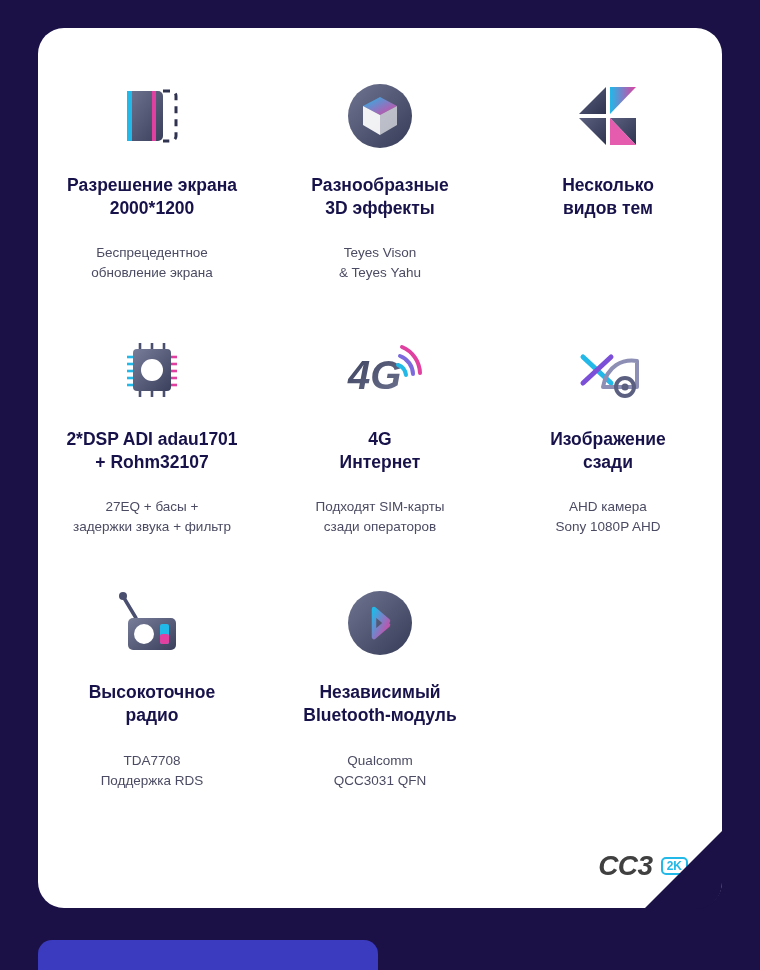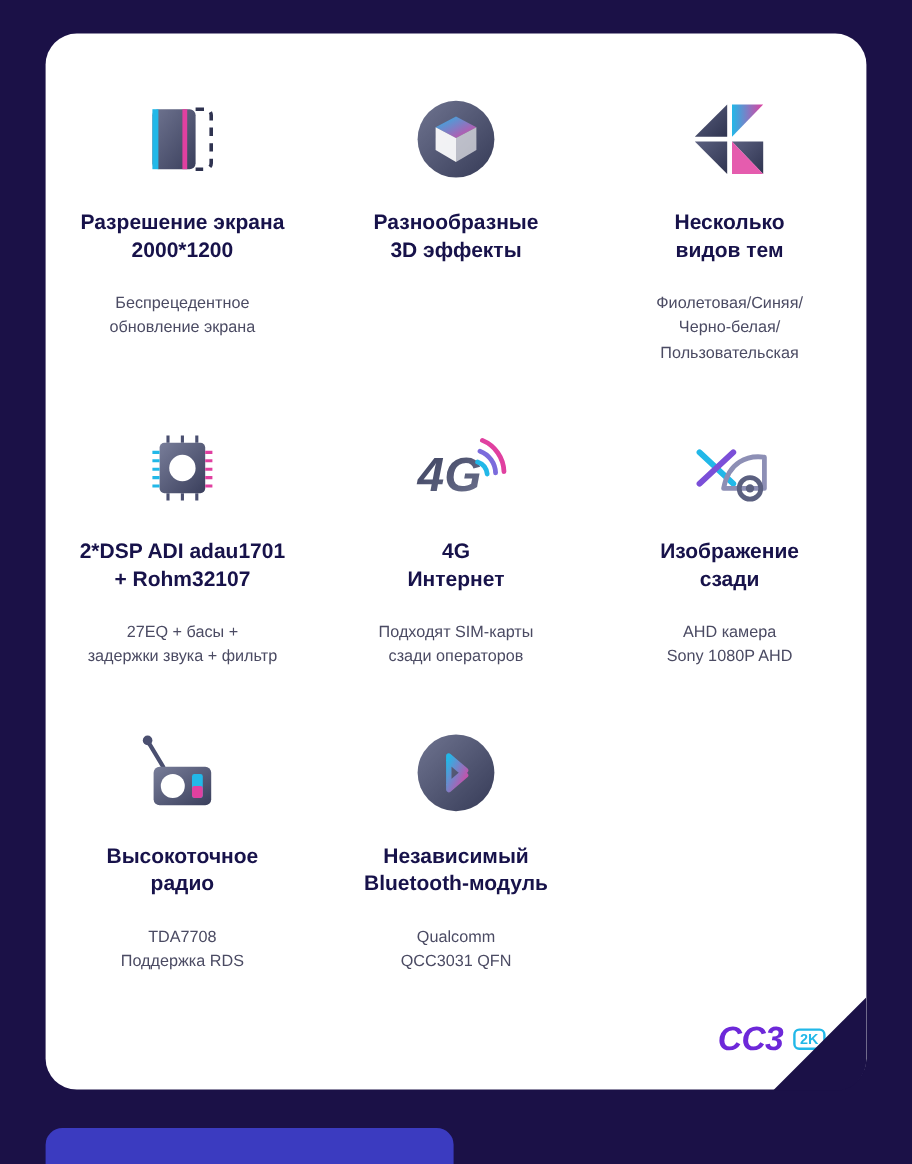--- a/index.html
+++ b/index.html
@@ -80,21 +80,21 @@
     right: 34px;
     bottom: 26px;
     display: flex;
     align-items: center;
     gap: 8px;
   }
   .brand-text {
     font-size: 28px;
     font-weight: bold;
     font-style: italic;
-    color: #6d28d9;
+    color: #404040;
     letter-spacing: -0.5px;
   }
   .brand-badge {
     border: 2px solid #22b8e8;
     color: #22b8e8;
     border-radius: 5px;
     font-size: 12px;
     font-weight: bold;
     padding: 1px 4px;
     line-height: 1;
@@ -162,20 +162,22 @@
               </linearGradient>
             </defs>
             <circle cx="42" cy="39" r="32" fill="url(#g-cube)"></circle>
             <polygon points="42,20 59,29 42,38 25,29" fill="url(#g-cube-top)"></polygon>
             <polygon points="25,29 42,38 42,58 25,48" fill="#ffffff" opacity="0.92"></polygon>
             <polygon points="59,29 42,38 42,58 59,48" fill="#ffffff" opacity="0.62"></polygon>
           </svg>
         </div>
         <div class="cell-title">Разнообразные
 3D эффекты</div>
+        <div class="cell-sub">Teyes Vison
+&amp; Teyes Yahu</div>
       </div>
 
       <div class="cell">
         <div class="icon-wrap">
           <svg width="84" height="78" viewBox="0 0 84 78">
             <defs>
               <linearGradient id="g-th1" x1="0" y1="0" x2="1" y2="1">
                 <stop offset="0" stop-color="#5b6080"></stop>
                 <stop offset="1" stop-color="#2f3450"></stop>
               </linearGradient>
@@ -186,23 +188,20 @@
             </defs>
             <polygon points="40,10 40,37 13,37" fill="url(#g-th1)"></polygon>
             <polygon points="44,10 70,10 44,37" fill="url(#g-th2)"></polygon>
             <polygon points="40,41 40,68 13,41" fill="url(#g-th1)"></polygon>
             <polygon points="44,41 70,41 70,68" fill="url(#g-th1)"></polygon>
             <polygon points="44,41 70,68 44,68" fill="#e040a0" opacity="0.85"></polygon>
           </svg>
         </div>
         <div class="cell-title">Несколько
 видов тем</div>
-        <div class="cell-sub">Фиолетовая/Синяя/
-Черно-белая/
-Пользовательская</div>
       </div>
 
       <div class="cell">
         <div class="icon-wrap">
           <svg width="84" height="78" viewBox="0 0 84 78">
             <defs>
               <linearGradient id="g-chip" x1="0" y1="0" x2="1" y2="1">
                 <stop offset="0" stop-color="#787d99"></stop>
                 <stop offset="1" stop-color="#3a3f5c"></stop>
               </linearGradient>

